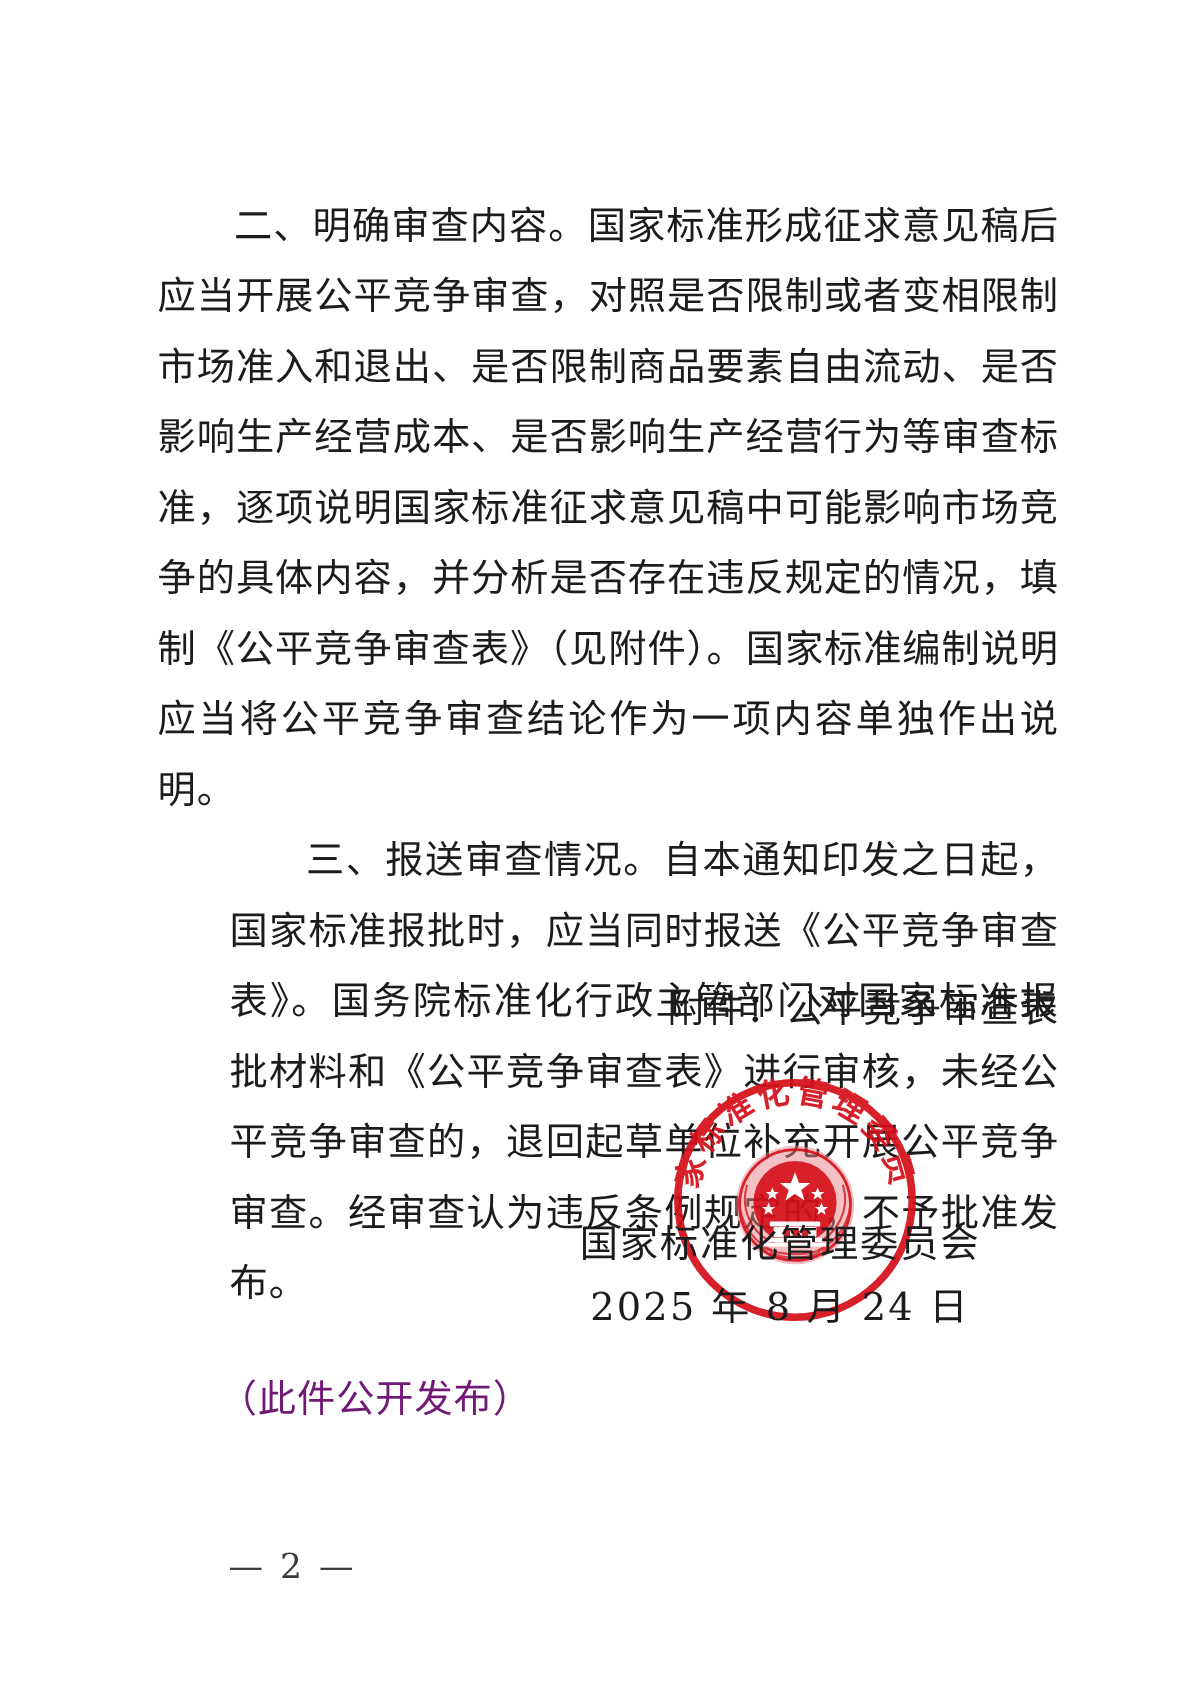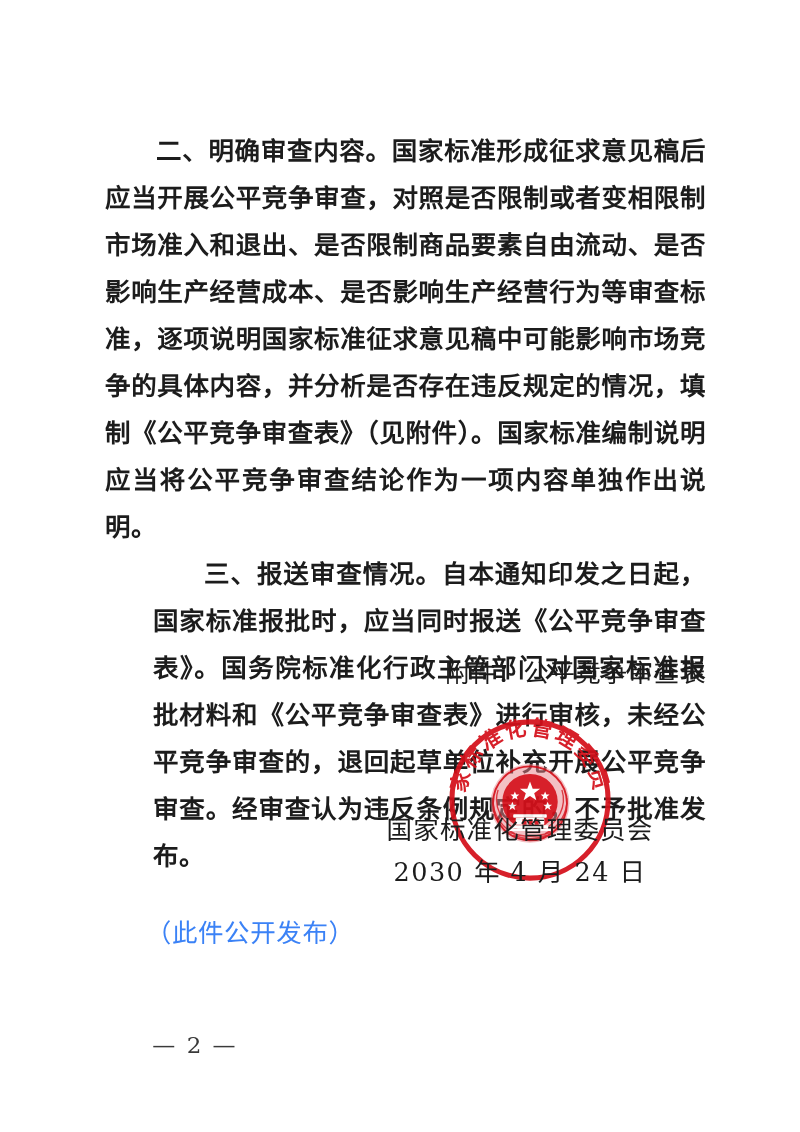--- a/index.html
+++ b/index.html
@@ -34,21 +34,21 @@
 
   .para {
     font-size: 25.5px;
     line-height: 47px;
     letter-spacing: 0.6px;
     text-align: justify;
     text-justify: inter-character;
     text-indent: 2em;
     margin: 0 0 0 0;
     color: #1c1c1c;
-    font-weight: 700;
+    font-weight: 400;
   }
   .para + .para {
     margin-top: 0;
     margin-left: 48px;
   }
 
   
   .attachment {
     position: absolute;
     left: 105px;
@@ -107,21 +107,21 @@
   
   .publish-note {
     position: absolute;
     left: 105px;
     top: 915px;
     font-size: 25.5px;
     line-height: 36px;
     letter-spacing: 0.6px;
     text-indent: 1.6em;
     width: 500px;
-    color: #3b82f6;
+    color: #701a75;
   }
 
   
   .page-number {
     position: absolute;
     left: 105px;
     top: 1032px;
     width: 180px;
     text-align: center;
     font-size: 23px;
@@ -190,20 +190,20 @@
         <g stroke="#d4101a" stroke-width="1.8" fill="none" opacity="0.8">
           <path d="M -26,34 Q 0,44 26,34"></path>
           <path d="M -20,38 Q 0,46 20,38"></path>
         </g>
       </g>
     </svg>
   </div>
 
   <div class="sign-block">
     <div class="sign-org">国家标准化管理委员会</div>
-    <div class="sign-date">2030 年 4 月 24 日</div>
+    <div class="sign-date">2025 年 8 月 24 日</div>
   </div>
 
   <div class="publish-note">（此件公开发布）</div>
 
   <div class="page-number">— 2 —</div>
 
 </div>
 
 </body></html>

